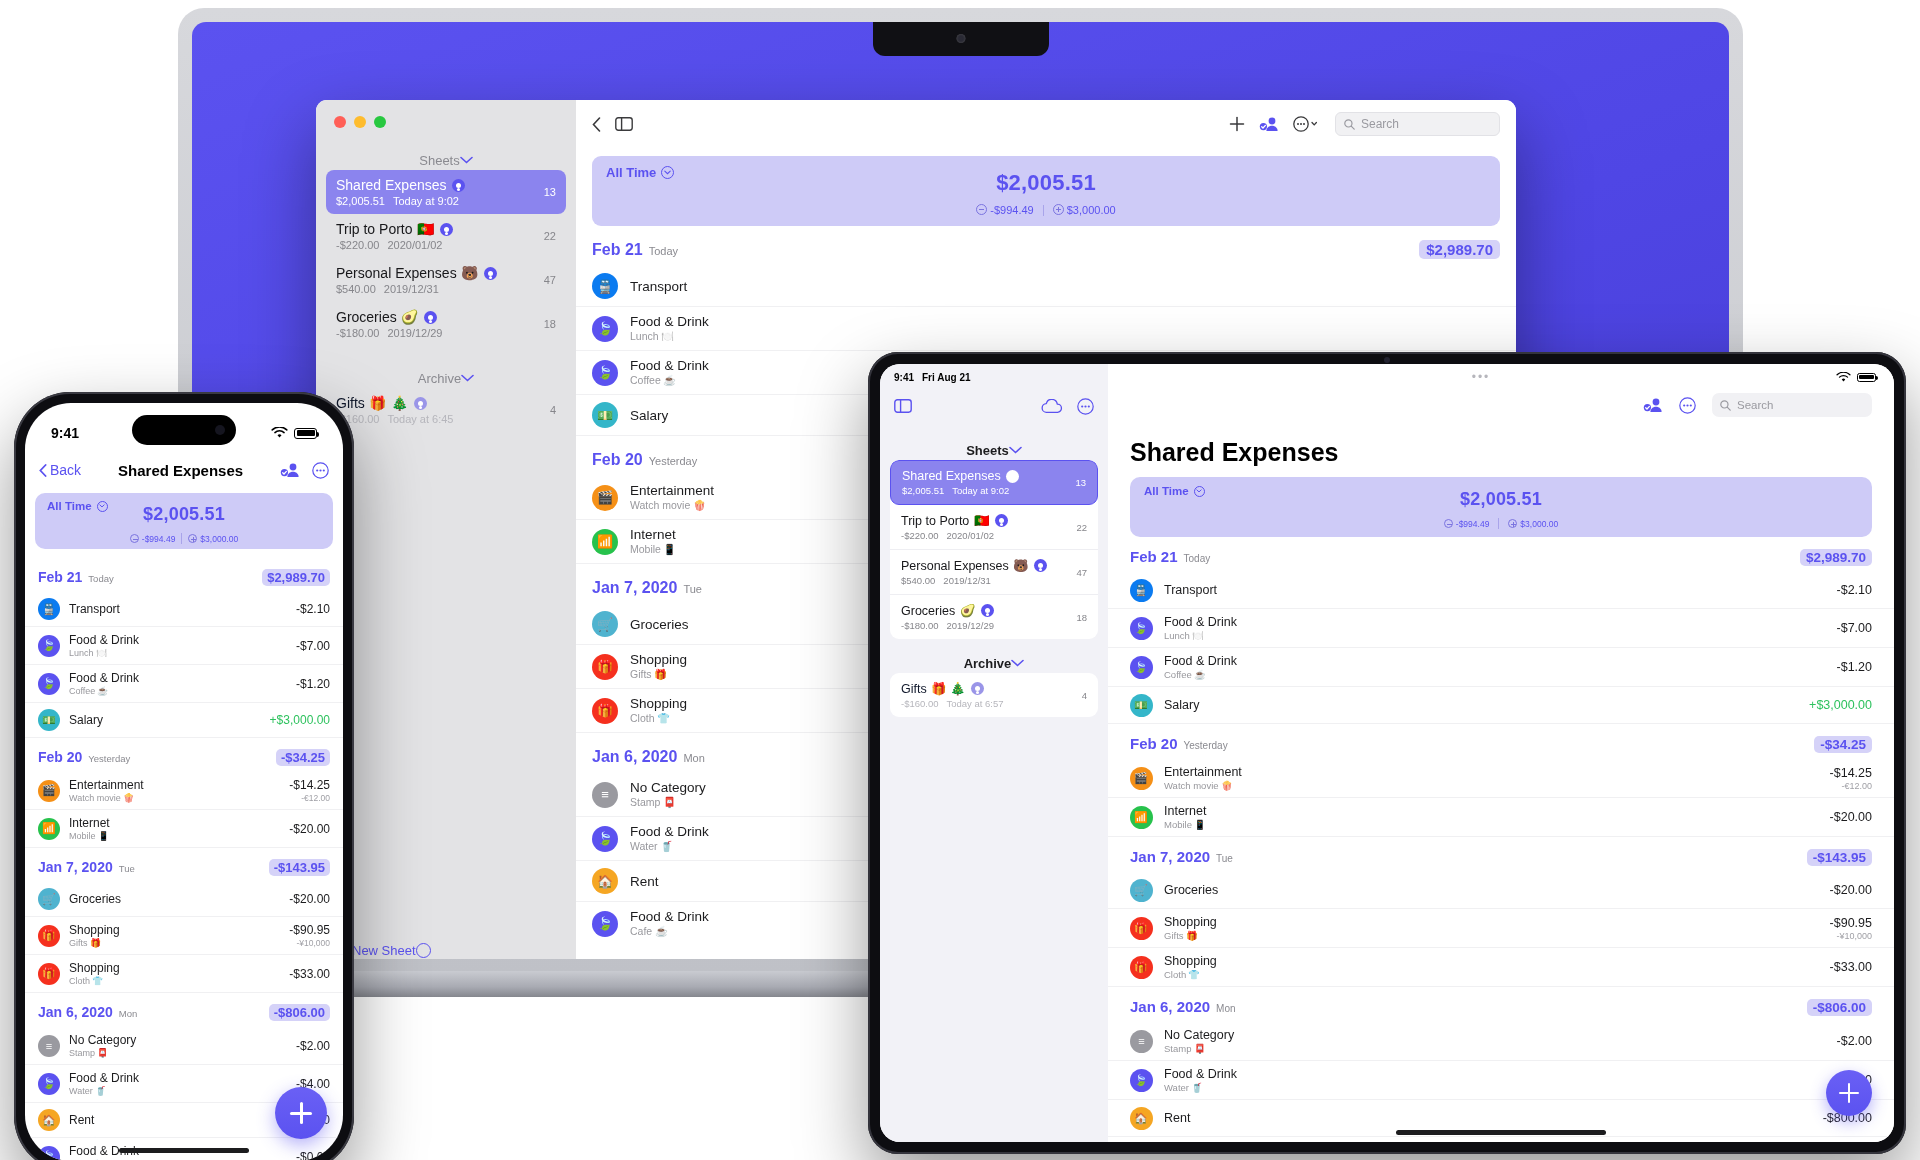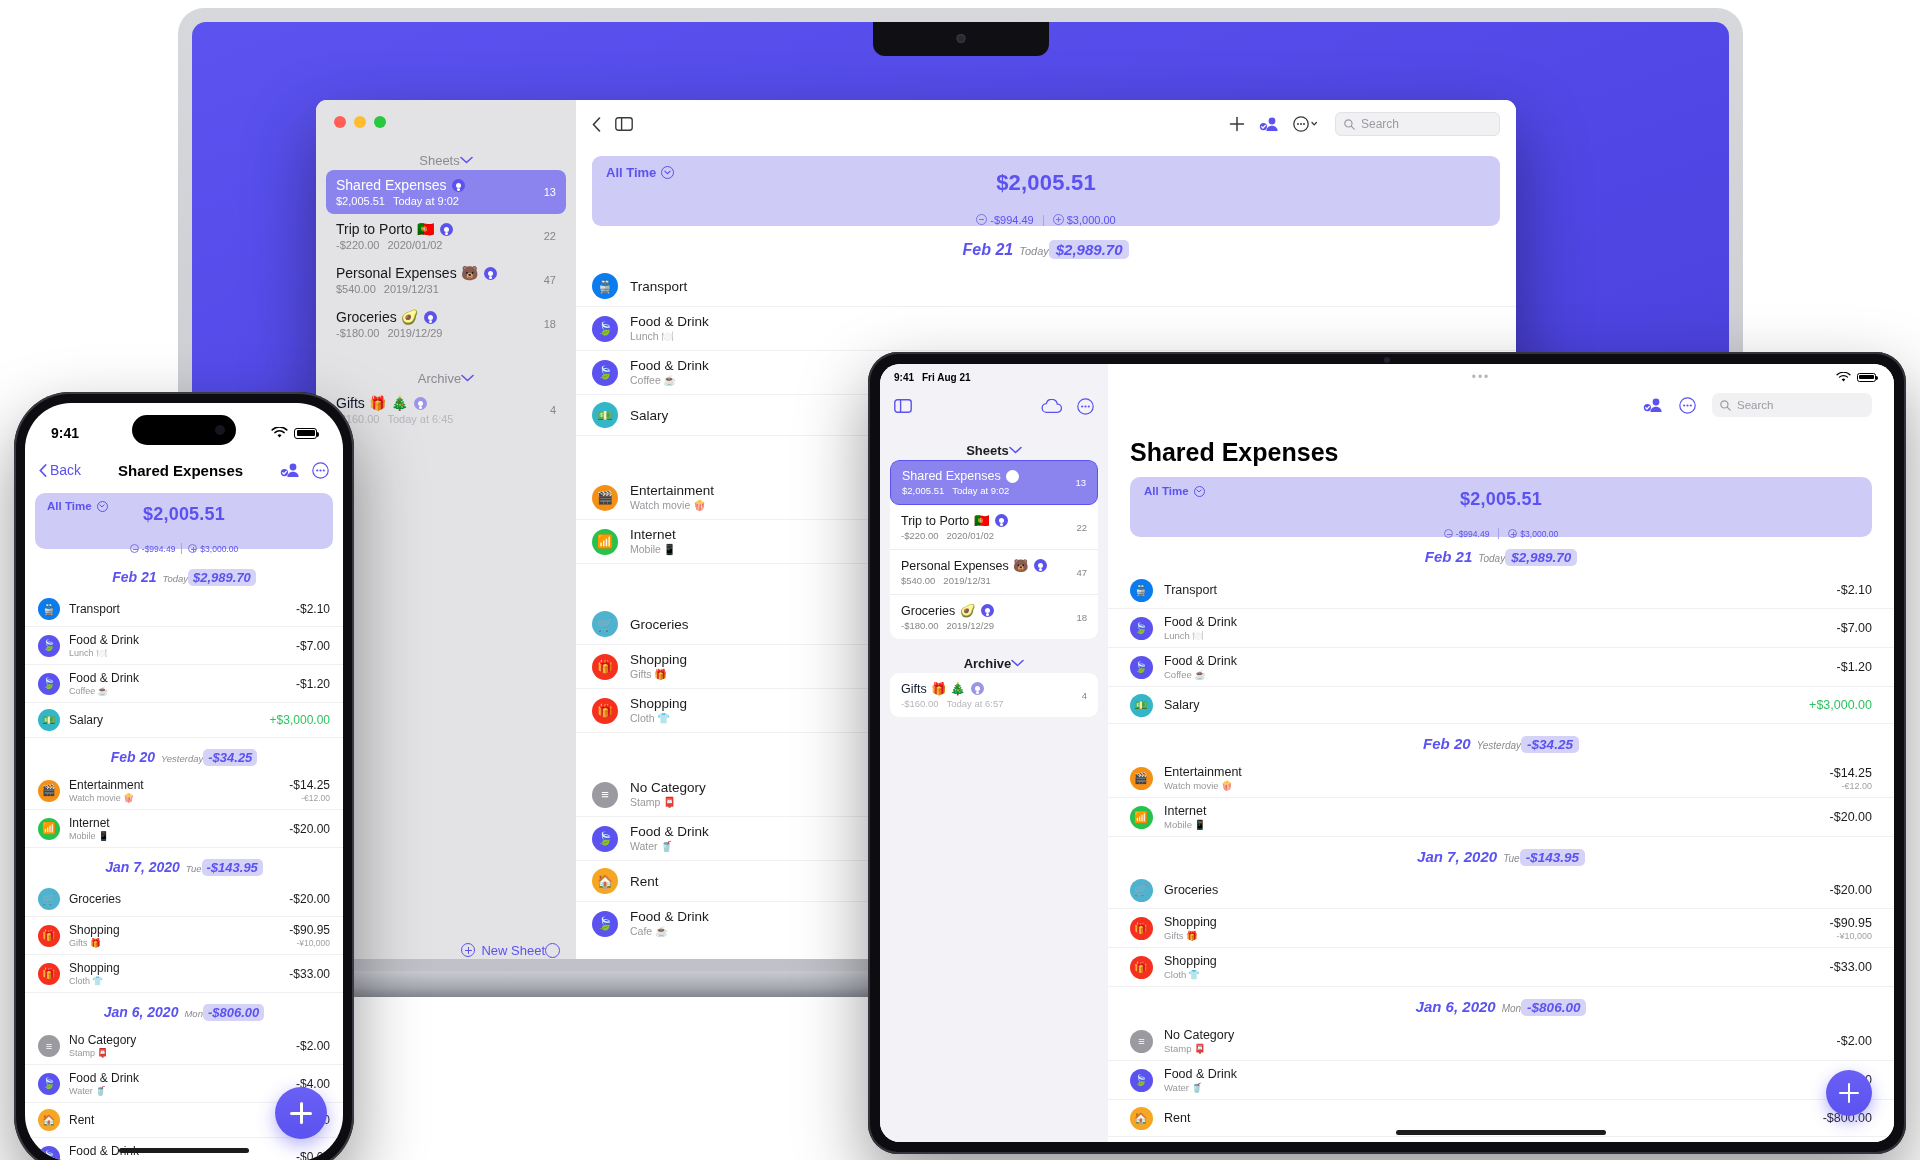--- a/index.html
+++ b/index.html
@@ -75,21 +75,21 @@
 
   .person-dot {
     width: 13px; height: 13px; border-radius: 50%; background: #5b52f0;
     display: inline-flex; align-items: center; justify-content: center; flex: 0 0 13px;
   }
   .person-dot::after { content:""; width:5px; height:5px; border-radius:50%; background:#fff;
     box-shadow: 0 4px 0 -1px #fff; }
 
   .new-sheet {
     position: absolute; left: 0; bottom: 0; width: 100%; height: 44px;
-    display: flex; align-items: center; justify-content: flex-end; padding: 0 16px;
+    display: flex; align-items: center; justify-content: flex-start; padding: 0 16px;
   }
   .ns-left { display: flex; align-items: center; gap: 6px; font-size: 13px; color: #5b52f0; }
   .circ-plus { width: 14px; height: 14px; border-radius: 50%; border: 1.4px solid #5b52f0;
     position: relative; }
   .circ-plus::before, .circ-plus::after { content:""; position:absolute; background:#5b52f0; }
   .circ-plus::before { left:3px; top:5.5px; width:7px; height:1.4px; }
   .circ-plus::after { top:3px; left:5.5px; height:7px; width:1.4px; }
   .circ-arrow { width: 15px; height: 15px; border-radius: 50%; border: 1.4px solid #5b52f0; }
 
   .mac-main { flex: 1; background: #fff; display: flex; flex-direction: column; min-width: 0; }
@@ -104,28 +104,28 @@
 
   .summary-card {
     margin: 8px 16px 0; background: #cecbf7; border-radius: 9px;
     height: 70px; position: relative; padding: 9px 14px;
   }
   .alltime { font-size: 13px; color: #5b52f0; font-weight: 700; display:flex; align-items:center; gap:5px; }
   .chevdown { font-size: 9px; color:#5b52f0; border:1.2px solid #5b52f0; border-radius:50%;
      width:13px; height:13px; display:inline-flex; align-items:center; justify-content:center; line-height:1; }
   .sum-center { position:absolute; left:0; right:0; top: 14px; text-align:center; }
   .sum-big { font-size: 22px; color: #5b52f0; font-weight: 700; letter-spacing: .2px; }
-  .sum-row { margin-top: 18px; font-size: 11px; color: #5b52f0; display:flex; gap:9px; justify-content:center; align-items:center; }
+  .sum-row { margin-top: 8px; font-size: 11px; color: #5b52f0; display:flex; gap:9px; justify-content:center; align-items:center; }
   .sum-row .sep { width:1px; height:11px; background:#a9a4ea; }
   .pmcirc { width:11px; height:11px; border-radius:50%; border:1px solid #7b74e0; display:inline-block;
     position:relative; vertical-align:-1px; margin-right:3px; }
   .pmcirc::before { content:""; position:absolute; left:2px; top:4px; width:5px; height:1px; background:#7b74e0; }
   .pmcirc.plus::after { content:""; position:absolute; top:2px; left:4px; width:1px; height:5px; background:#7b74e0; }
 
-  .daygrp { display:flex; align-items:baseline; justify-content:center; padding: 14px 16px 7px; font-style: italic; }
+  .daygrp { display:flex; align-items:baseline; justify-content:space-between; padding: 14px 16px 7px; }
   .daygrp .d1 { font-size: 16px; font-weight: 700; color: #5b52f0; }
   .daygrp .d2 { font-size: 11px; color: #8a8a90; margin-left: 6px; }
   .daygrp .amt { font-size: 15px; font-weight: 600; color: #5b52f0; background:#d5d2f8;
     border-radius: 5px; padding: 1px 7px; }
 
   .txn { display:flex; align-items:center; padding: 7px 16px; min-height: 40px; border-bottom: 1px solid #f0f0f2; }
   .txn:last-child { border-bottom: none; }
   .cat-icon { width: 26px; height: 26px; border-radius: 50%; flex: 0 0 26px; margin-right: 12px;
     display:flex; align-items:center; justify-content:center; color:#fff; font-size: 13px; }
   .txn-body { flex: 1; min-width: 0; }

